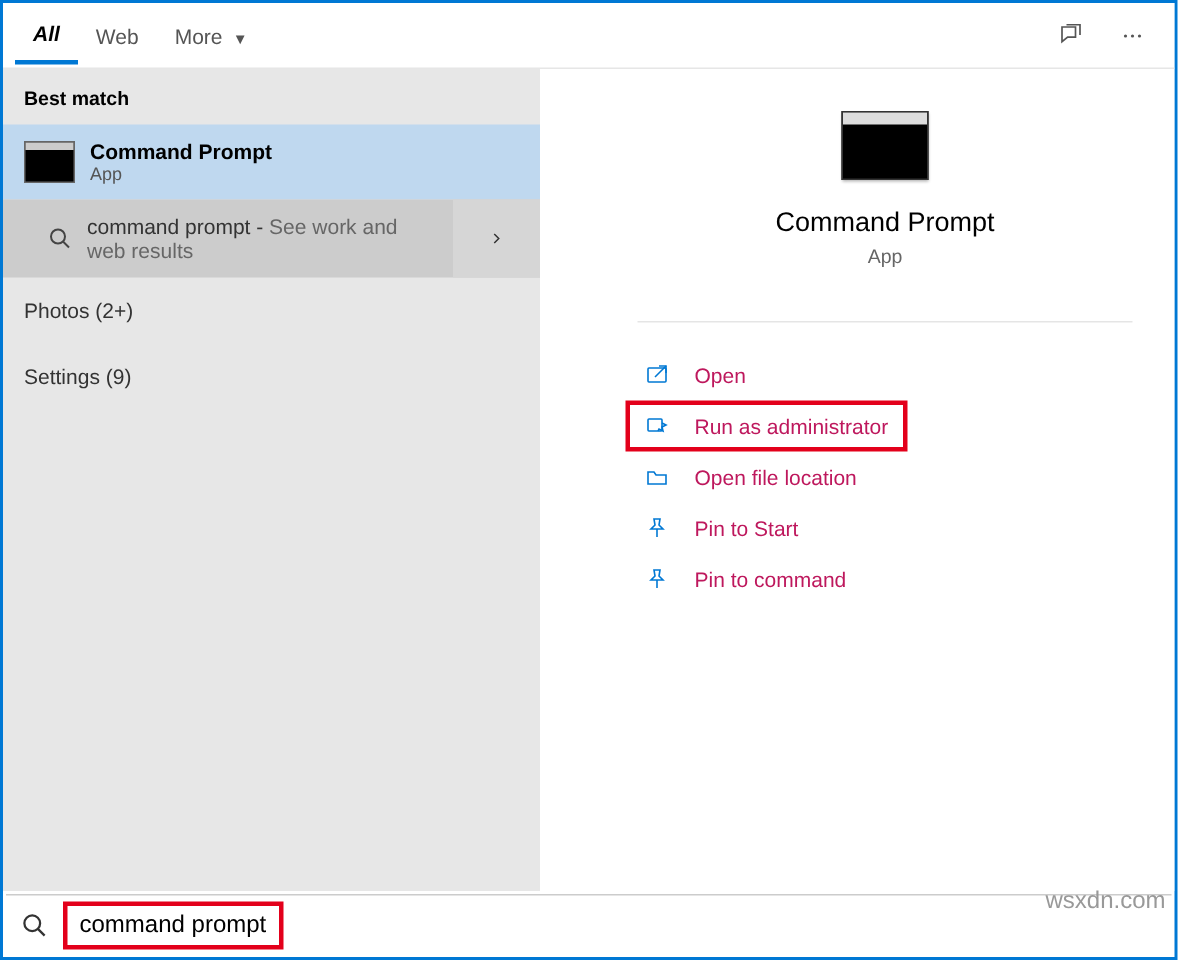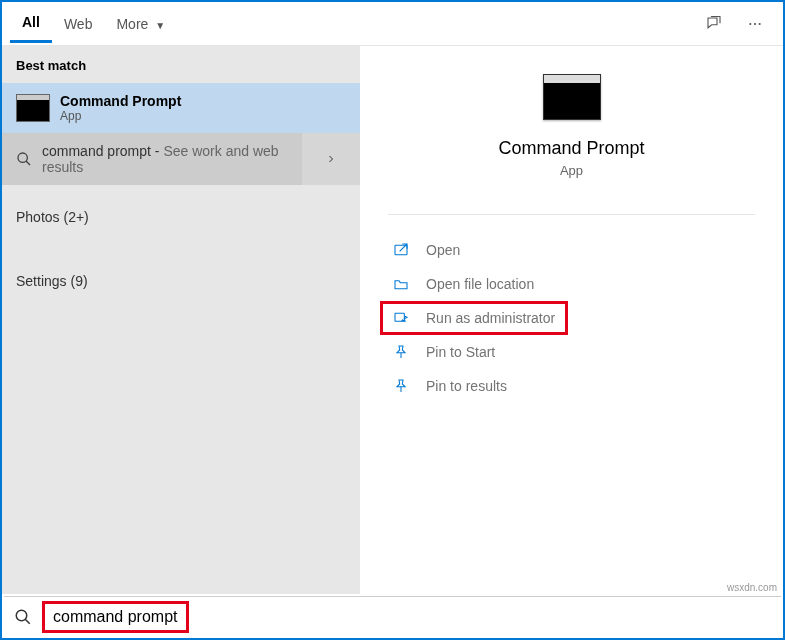--- a/index.html
+++ b/index.html
@@ -1,54 +1,54 @@
 <!DOCTYPE html>
 <html><head>
 <meta charset="utf-8">
 <style>
 * { margin: 0; padding: 0; box-sizing: border-box; font-family: "Segoe UI", -apple-system, sans-serif; }
 body { width: 785px; height: 640px; background: #fff; overflow: hidden; border: 2px solid #0078d4; position: relative; }
 .tabs { display: flex; align-items: center; height: 44px; padding: 0 8px; border-bottom: 1px solid #e6e6e6; background: #fff; }
 .tab { padding: 10px 12px; font-size: 14px; color: #555; cursor: pointer; }
-.tab.active { color: #000; border-bottom: 3px solid #0078d4; font-weight: 600; }
+.tab.active { color: #000; border-bottom: 3px solid #0078d4; font-weight: 600; font-style: italic; }
 .tab-arrow { font-size: 10px; margin-left: 3px; color: #555; }
 .tab-spacer { flex: 1; }
 .tab-icon { padding: 8px 12px; color: #555; cursor: pointer; }
-.main { display: flex; height: calc(100% - 44px - 44px); }
+.main { display: flex; height: calc(100% - 44px - 44px); gap: 37px; }
 .left { width: 358px; background: #e7e7e7; overflow: hidden; }
 .right { flex: 1; background: #fff; padding: 0; }
 .section-hdr { padding: 12px 14px 10px; font-size: 13px; font-weight: 600; color: #000; }
 .best-match { display: flex; align-items: center; padding: 10px 14px; background: #bfd8ef; cursor: pointer; }
 .cmd-thumb { width: 34px; height: 28px; background: #000; border: 1px solid #666; margin-right: 10px; }
 .cmd-thumb::before { content: ""; display: block; width: 100%; height: 5px; background: #ccc; }
 .bm-text { display: flex; flex-direction: column; }
 .bm-title { font-size: 14px; font-weight: 700; color: #000; }
 .bm-sub { font-size: 12px; color: #555; }
 .web-row { display: flex; align-items: center; background: #ccc; }
-.web-item { display: flex; align-items: center; padding: 10px 14px; flex: 1; cursor: pointer; }
+.web-item { display: flex; align-items: center; padding: 10px 14px; flex: 1; cursor: pointer; margin-left: 16px; }
 .web-item .icon { width: 18px; margin-right: 10px; color: #444; }
 .web-text { display: flex; flex-direction: column; }
 .web-title { font-size: 14px; color: #333; }
 .chev-box { width: 58px; display: flex; align-items: center; justify-content: center; background: #d6d6d6; align-self: stretch; cursor: pointer; }
-.list-item { padding: 24px 14px; font-size: 14px; color: #333; cursor: pointer; }
+.list-item { padding: 14px 14px; font-size: 14px; color: #333; cursor: pointer; }
 .preview { text-align: center; padding: 28px 0 18px; }
 .preview-thumb { width: 58px; height: 46px; background: #000; border: 1px solid #333; margin: 0 auto 18px; box-shadow: 0 1px 2px rgba(0,0,0,0.3); }
 .preview-thumb::before { content: ""; display: block; width: 100%; height: 8px; background: #ddd; }
 .preview-title { font-size: 18px; font-weight: 400; color: #000; margin-bottom: 4px; }
 .preview-sub { font-size: 13px; color: #666; }
 .preview-divider { border: none; border-top: 1px solid #e5e5e5; margin: 18px 28px; }
 .actions { padding: 0 20px; }
-.action { display: flex; align-items: center; padding: 9px 10px; font-size: 14px; color: #737373; cursor: pointer; }
+.action { display: flex; align-items: center; padding: 9px 10px; font-size: 14px; color: #be185d; cursor: pointer; }
 .action .aicon { width: 22px; margin-right: 14px; color: #0078d4; display: flex; justify-content: center; }
 .highlight { border: 3px solid #e3001b; display: inline-flex; }
 .action.highlight { padding: 6px 10px 6px 7px; }
 .searchbar { position: absolute; bottom: 2px; left: 2px; right: 2px; height: 40px; background: #fff; display: flex; align-items: center; padding: 0 10px; border-top: 1px solid #ccc; }
 .searchbar .sicon { color: #333; margin-right: 10px; }
 .searchbar .sbox { border: 3px solid #e3001b; padding: 4px 8px; font-size: 16px; color: #000; }
-.watermark { position: absolute; right: 6px; bottom: 45px; font-size: 10px; color: #999; }
+.watermark { position: absolute; right: 6px; bottom: 28px; font-size: 16px; color: #999; }
 svg { display: block; }
 </style>
 </head>
 <body>
 
 <div class="tabs">
   <div class="tab active">All</div>
   <div class="tab">Web</div>
   <div class="tab">
     <span>More</span>
@@ -115,54 +115,54 @@
       <div class="action">
         <span class="aicon">
           <svg width="16" height="16" viewBox="0 0 24 24" fill="none" stroke="currentColor" stroke-width="1.6">
               <rect x="3" y="5" width="18" height="14" rx="1"></rect>
               <polyline points="14 3 21 3 21 10"></polyline>
               <line x1="10" y1="14" x2="21" y2="3"></line>
             </svg>
         </span>
         <span>Open</span>
       </div>
-      <div class="action">
-        <span class="aicon">
-          <svg width="16" height="16" viewBox="0 0 24 24" fill="none" stroke="currentColor" stroke-width="1.6">
-              <path d="M3 7h6l2 3h10v9H3z"></path>
-            </svg>
-        </span>
-        <span>Open file location</span>
-      </div>
       <div class="action highlight">
         <span class="aicon">
           <svg width="16" height="16" viewBox="0 0 24 24" fill="none" stroke="currentColor" stroke-width="1.6">
               <rect x="3" y="5" width="14" height="12" rx="1"></rect>
               <path d="M17 9l4 2-4 2 1 4-4-2-1 2"></path>
             </svg>
         </span>
         <span>Run as administrator</span>
+      </div>
+      <div class="action">
+        <span class="aicon">
+          <svg width="16" height="16" viewBox="0 0 24 24" fill="none" stroke="currentColor" stroke-width="1.6">
+              <path d="M3 7h6l2 3h10v9H3z"></path>
+            </svg>
+        </span>
+        <span>Open file location</span>
       </div>
       <div class="action">
         <span class="aicon">
           <svg width="16" height="16" viewBox="0 0 24 24" fill="none" stroke="currentColor" stroke-width="1.6">
               <path d="M9 3h6l-1 6 4 4H6l4-4z"></path>
               <line x1="12" y1="13" x2="12" y2="21"></line>
             </svg>
         </span>
         <span>Pin to Start</span>
       </div>
       <div class="action">
         <span class="aicon">
           <svg width="16" height="16" viewBox="0 0 24 24" fill="none" stroke="currentColor" stroke-width="1.6">
               <path d="M9 3h6l-1 6 4 4H6l4-4z"></path>
               <line x1="12" y1="13" x2="12" y2="21"></line>
             </svg>
         </span>
-        <span>Pin to results</span>
+        <span>Pin to command</span>
       </div>
     </div>
   </div>
 </div>
 
 <div class="searchbar">
   <span class="sicon">
     <svg width="18" height="18" viewBox="0 0 24 24" fill="none" stroke="currentColor" stroke-width="2">
         <circle cx="10" cy="10" r="7"></circle>
         <line x1="21" y1="21" x2="15" y2="15"></line>

